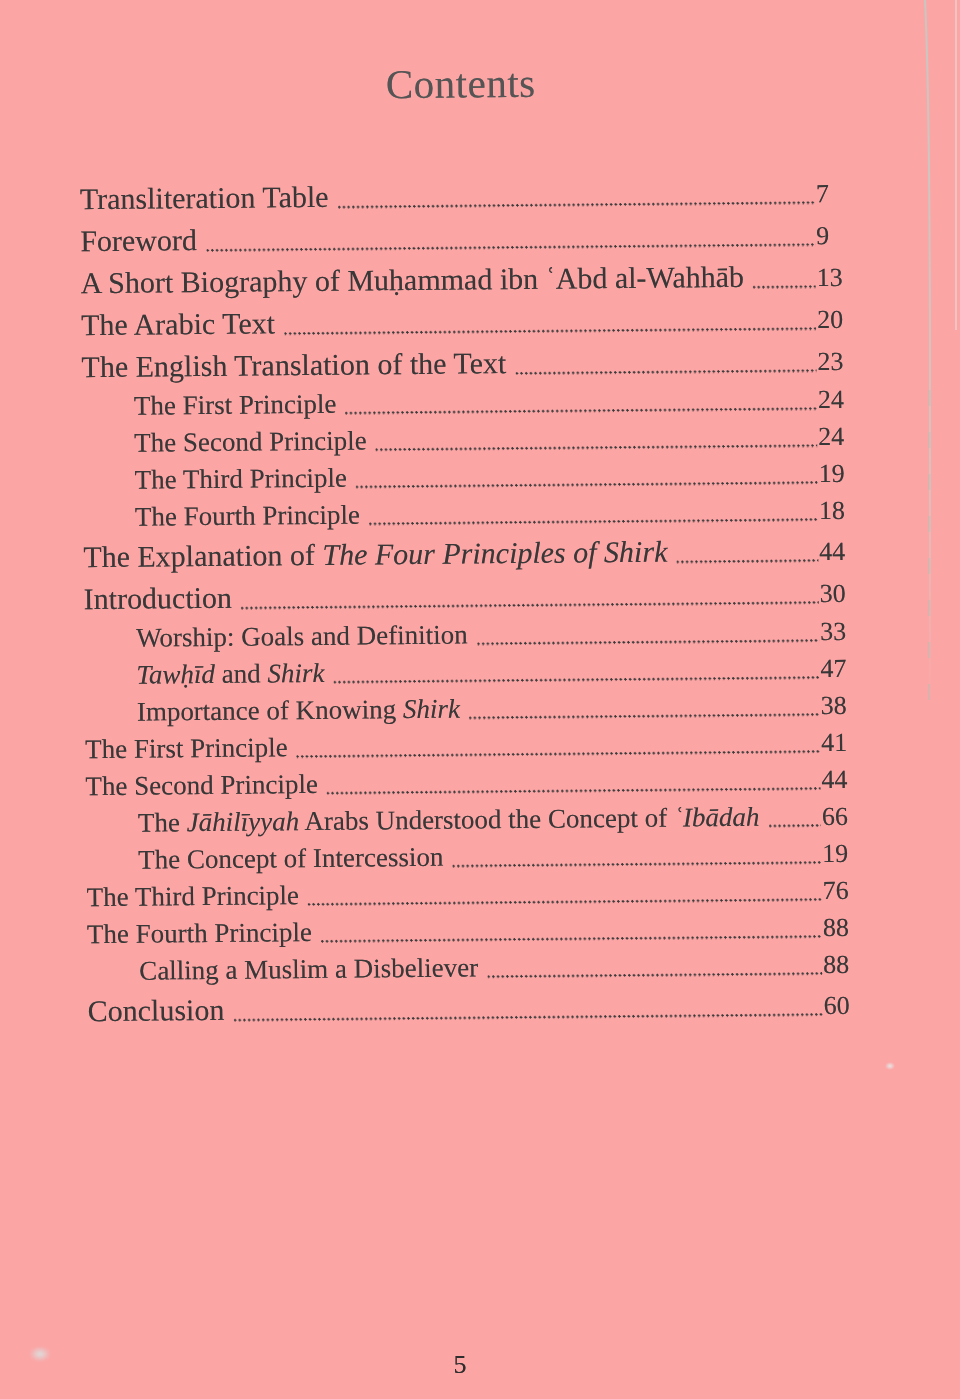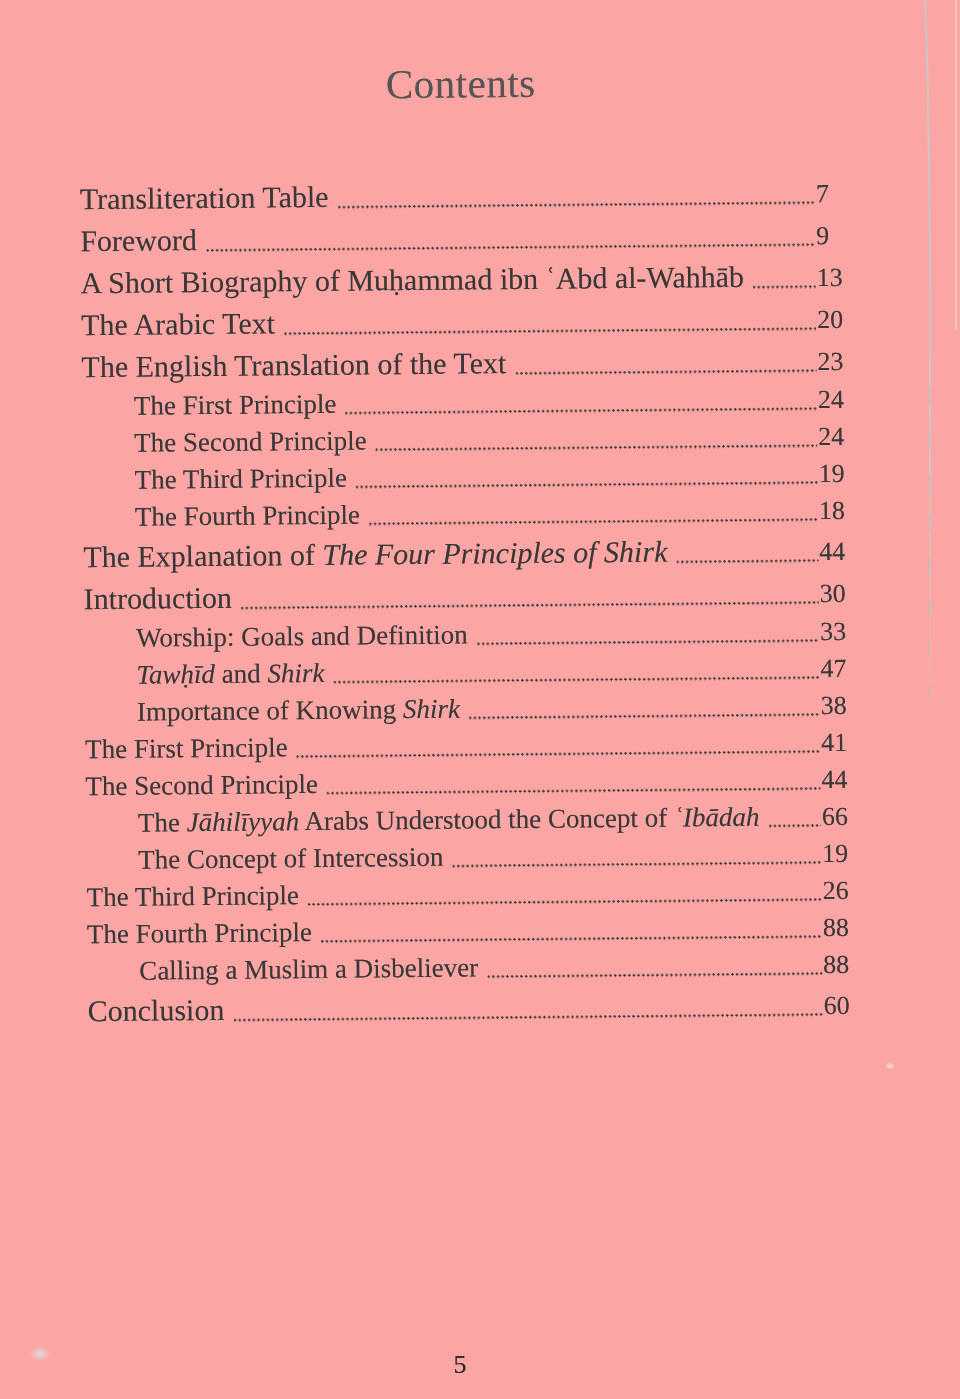--- a/index.html
+++ b/index.html
@@ -152,21 +152,21 @@
     <span class="num">66</span>
   </div>
         <div class="row lvl1 md">
     <span class="t"><span>The Concept of Intercession</span></span>
     <span class="leader"></span>
     <span class="num">19</span>
   </div>
         <div class="row lvl0 md">
     <span class="t"><span>The Third Principle</span></span>
     <span class="leader"></span>
-    <span class="num">26</span>
+    <span class="num">76</span>
   </div>
         <div class="row lvl0 md">
     <span class="t"><span>The Fourth Principle</span></span>
     <span class="leader"></span>
     <span class="num">88</span>
   </div>
         <div class="row lvl1 md">
     <span class="t"><span>Calling a Muslim a Disbeliever</span></span>
     <span class="leader"></span>
     <span class="num">88</span>

